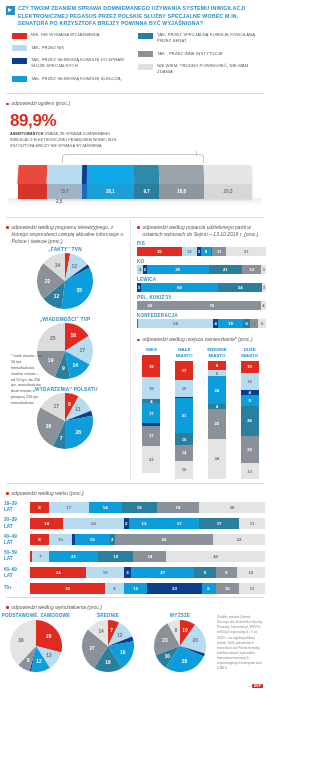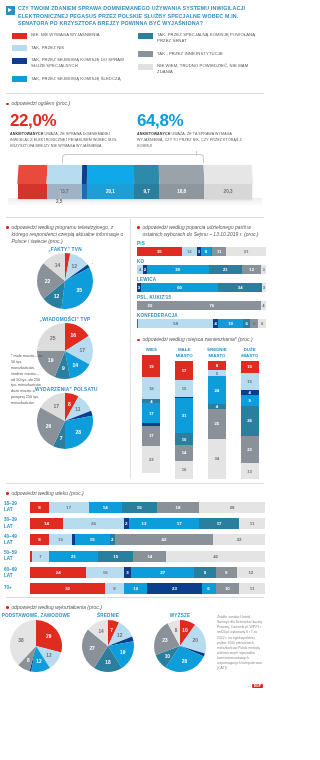--- a/index.html
+++ b/index.html
@@ -153,26 +153,22 @@
 
 <div class="sep"></div>
 
 <div class="sect-title">
   <div class="sect-dot"></div>
   <div class="sect-txt">odpowiedzi ogółem (proc.)</div>
 </div>
 
 <div class="bignums">
   <div class="bn">
-    <div class="bn-val bn-red">22,0%</div>
+    <div class="bn-val bn-red">89,9%</div>
     <div class="bn-desc"><b>ANKIETOWANYCH</b><span> UWAŻA, ŻE SPRAWA DOMNIEMANEJ INWIGILACJI ELEKTRONICZNEJ PEGASUSEM WOBEC M.IN. KRZYSZTOFA BREJZY NIE WYMAGA WYJAŚNIENIA</span></div>
-  </div>
-  <div class="bn">
-    <div class="bn-val bn-blue">64,8%</div>
-    <div class="bn-desc"><b>ANKIETOWANYCH</b><span> UWAŻA, ŻE TA SPRAWA WYMAGA WYJAŚNIENIA, CZY TO PRZEZ NIK, CZY PRZEZ KTÓRĄŚ Z KOMISJI</span></div>
   </div>
 </div>
 
 <div class="mainbar-wrap">
   <div class="brace">
       <div class="brace-stem"></div>
     </div>
   <div class="shadow-floor"></div>
   <div class="mainbar" id="mainbar">
       <div class="seg" style="flex: 14.9 0 auto;">

